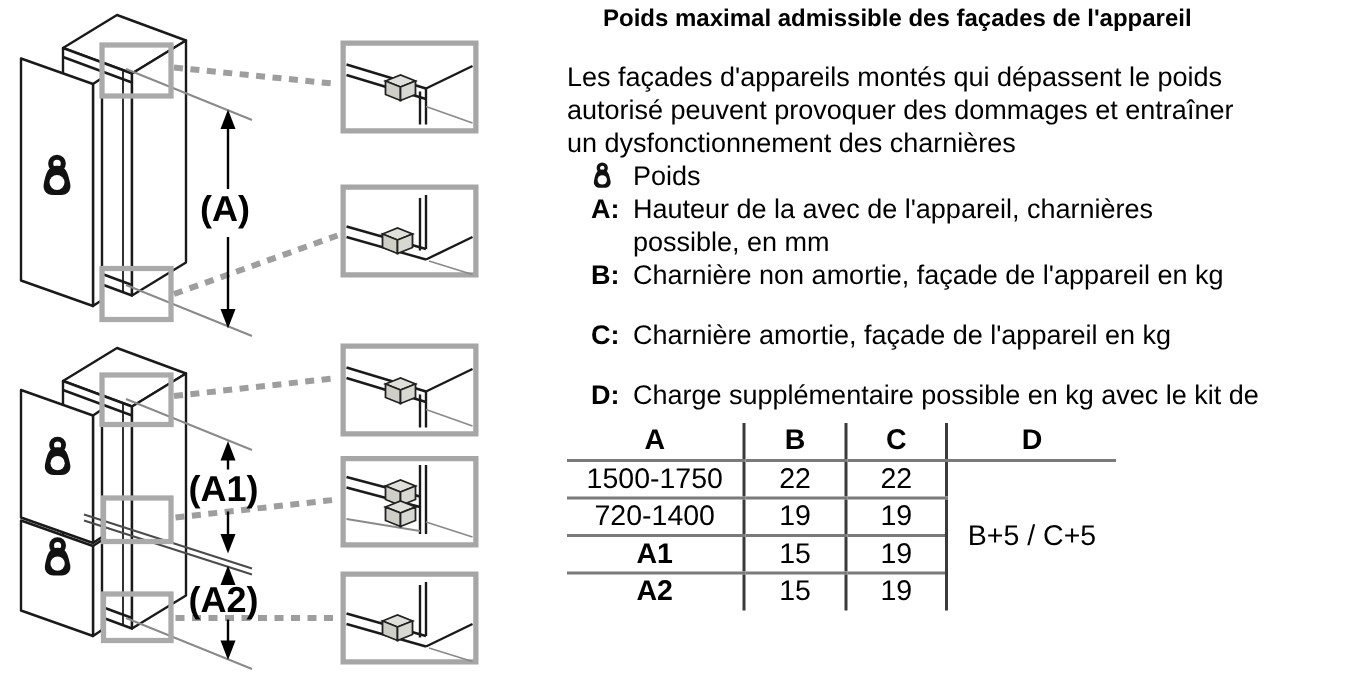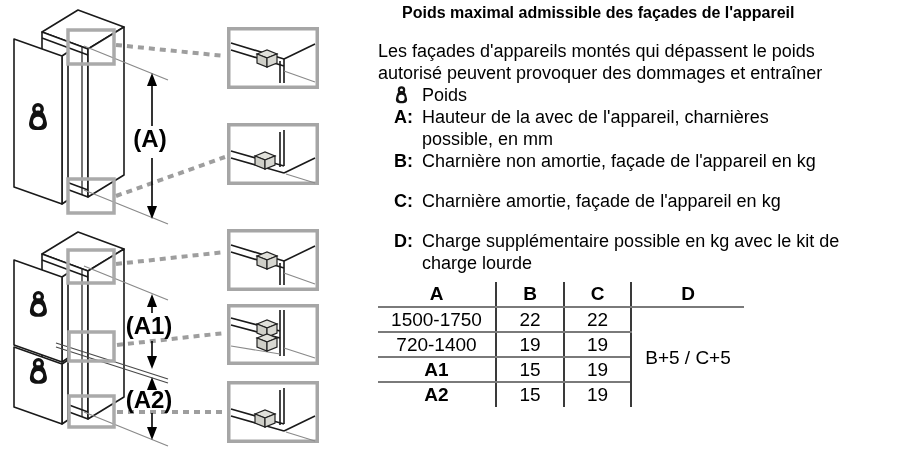--- a/index.html
+++ b/index.html
@@ -173,20 +173,21 @@
     </g>
   </svg>
 
   <div class="content">
 
     <div class="title">Poids maximal admissible des façades de l'appareil</div>
 
     <div class="intro">
       <div>Les façades d'appareils montés qui dépassent le poids</div>
       <div>autorisé peuvent provoquer des dommages et entraîner</div>
+      <div>un dysfonctionnement des charnières</div>
     </div>
 
     <div class="legend">
       <div class="legend-row">
         <span class="weight-glyph">
           <svg width="15" height="18" viewBox="0 0 24 28">
             <circle cx="12" cy="6" r="4.2" fill="#fff" stroke="#111" stroke-width="3.6"></circle>
             <path d="M12,7.5 C6,7.5 4.6,12.5 3.2,19.5 C2.3,24 5.2,27 9.2,27 L14.8,27 C18.8,27 21.7,24 20.8,19.5 C19.4,12.5 18,7.5 12,7.5 Z" fill="#111"></path>
             <circle cx="12" cy="18.7" r="5" fill="#fff"></circle>
           </svg>
@@ -209,21 +210,20 @@
 
       <div class="legend-row gap-after">
         <span class="key">C:</span>
         <span class="txt">Charnière amortie, façade de l'appareil en kg</span>
       </div>
 
       <div class="legend-row">
         <span class="key">D:</span>
         <span class="txt">
           <div>Charge supplémentaire possible en kg avec le kit de</div>
-          <div>charge lourde</div>
         </span>
       </div>
     </div>
 
     <table class="weight-table">
       <thead>
         <tr>
           <th class="col-a">A</th>
           <th class="col-b vl">B</th>
           <th class="col-c vl">C</th>

